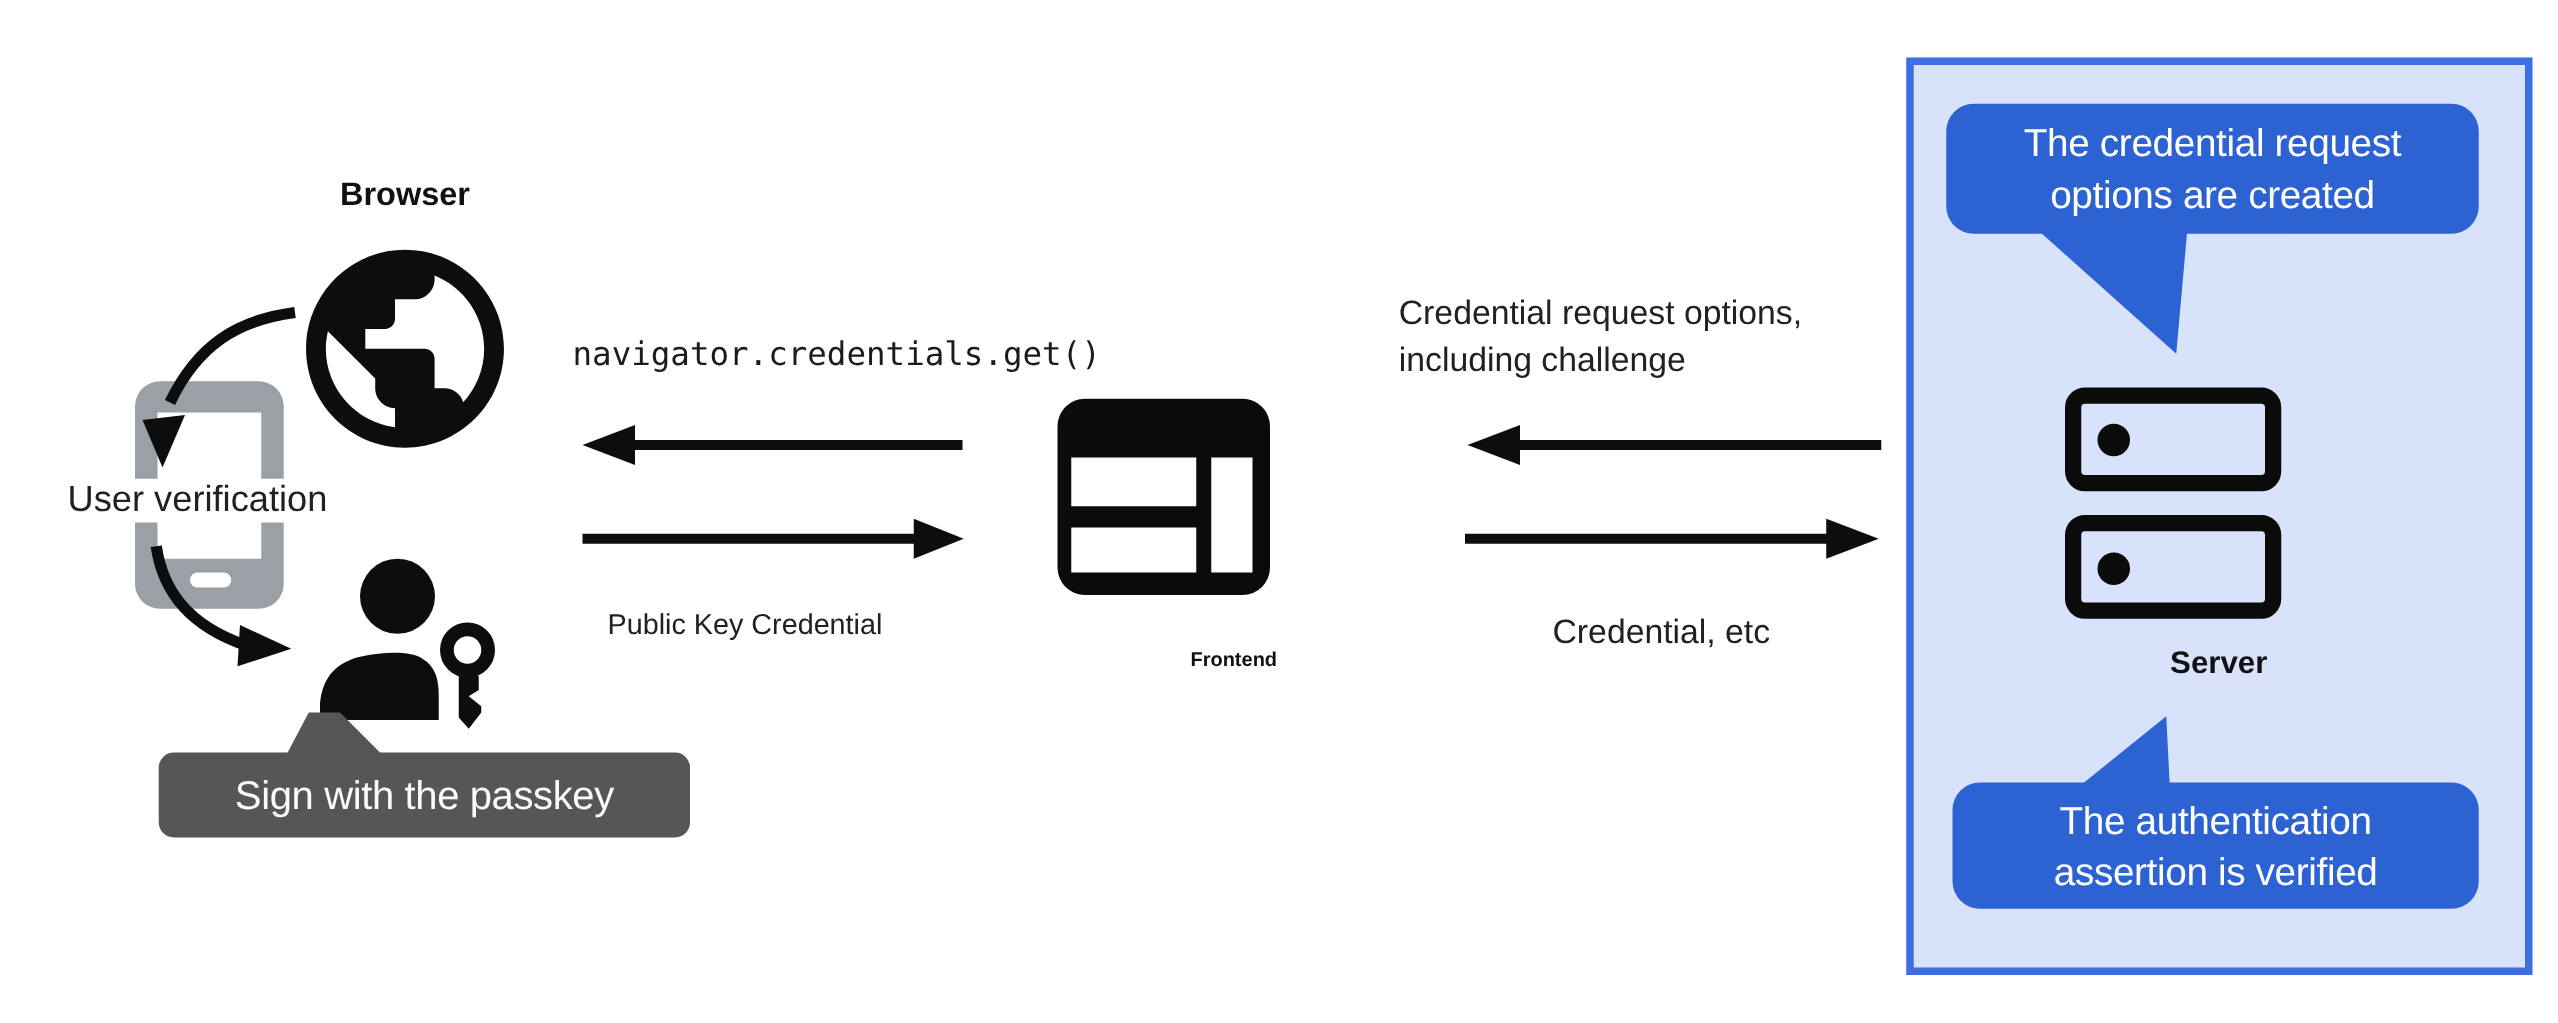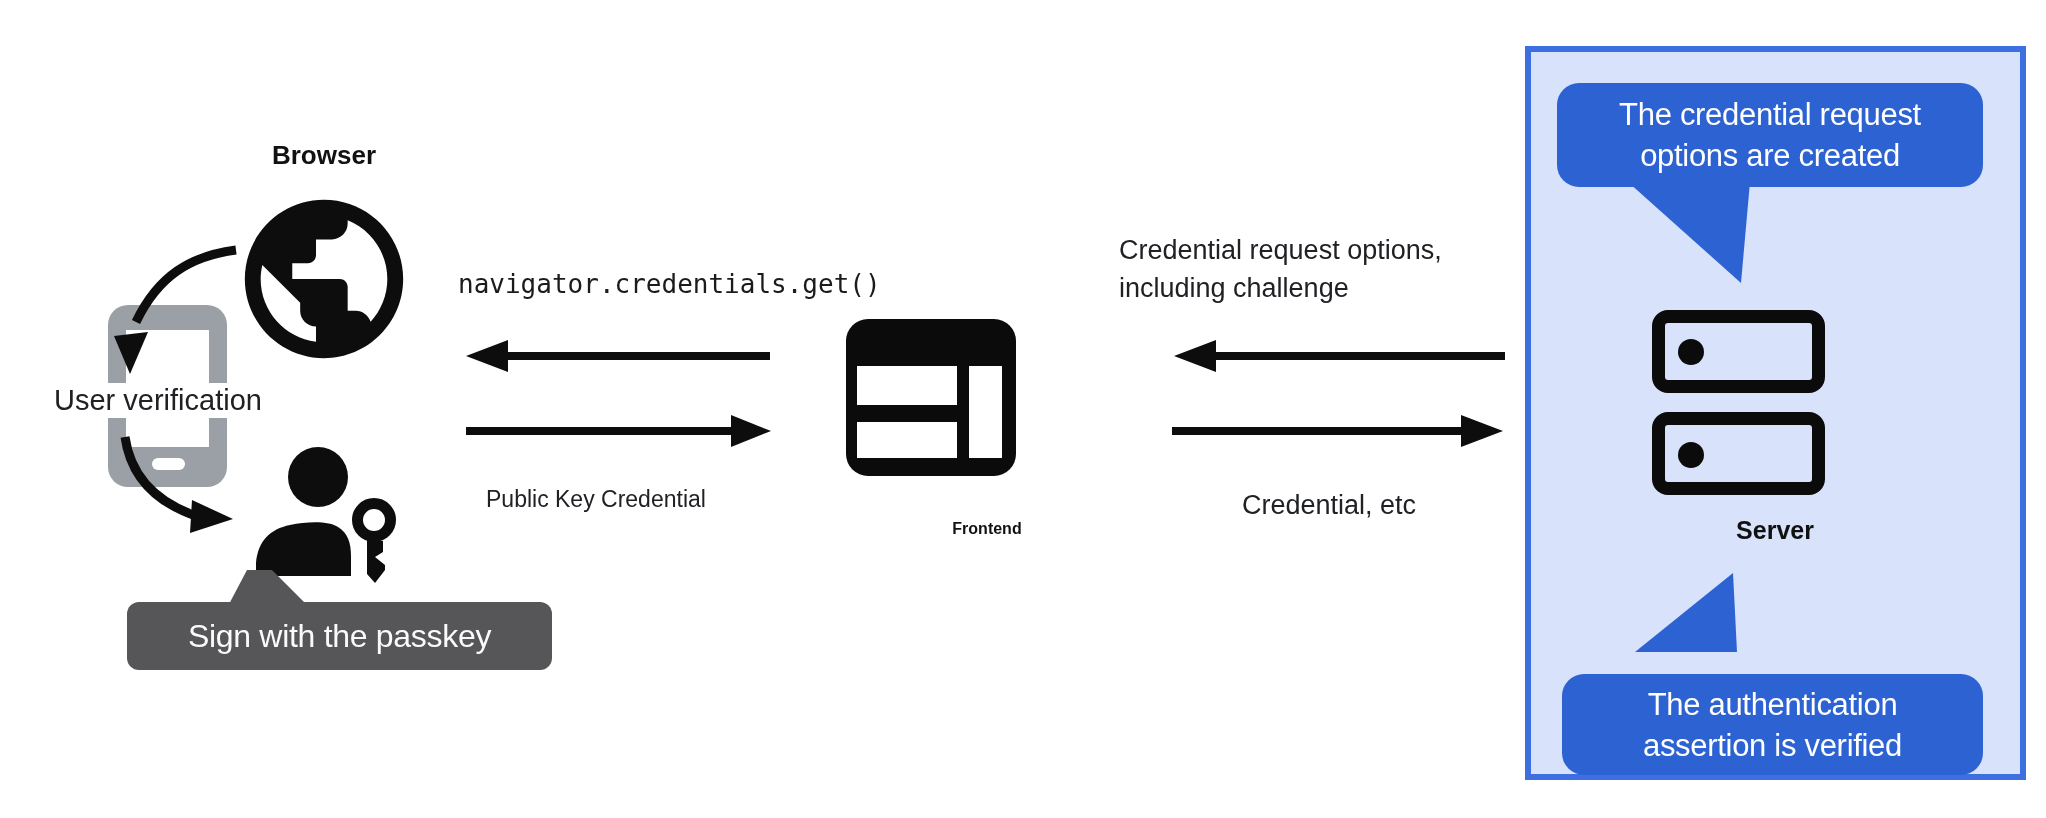--- a/index.html
+++ b/index.html
@@ -143,18 +143,18 @@
   </div>
 
   <div class="srv-rect abs" style="left:1652px;top:310px;">
     <div class="srv-dot" style="left:13px;top:16px;"></div>
   </div>
   <div class="srv-rect abs" style="left:1652px;top:412px;">
     <div class="srv-dot" style="left:13px;top:17px;"></div>
   </div>
   <div class="abs label label-bold centered" style="left:1737px;top:516px;font-size:25px;z-index:10;margin-left:38px;">Server</div>
 
-  <div class="bubble abs" style="left:1562px;top:674px;width:421px;height:101px;">
+  <div class="bubble abs" style="left:1562px;top:626px;width:421px;height:101px;">
     <div>The authentication</div>
     <div>assertion is verified</div>
   </div>
 
 </div>
 
 </body></html>

